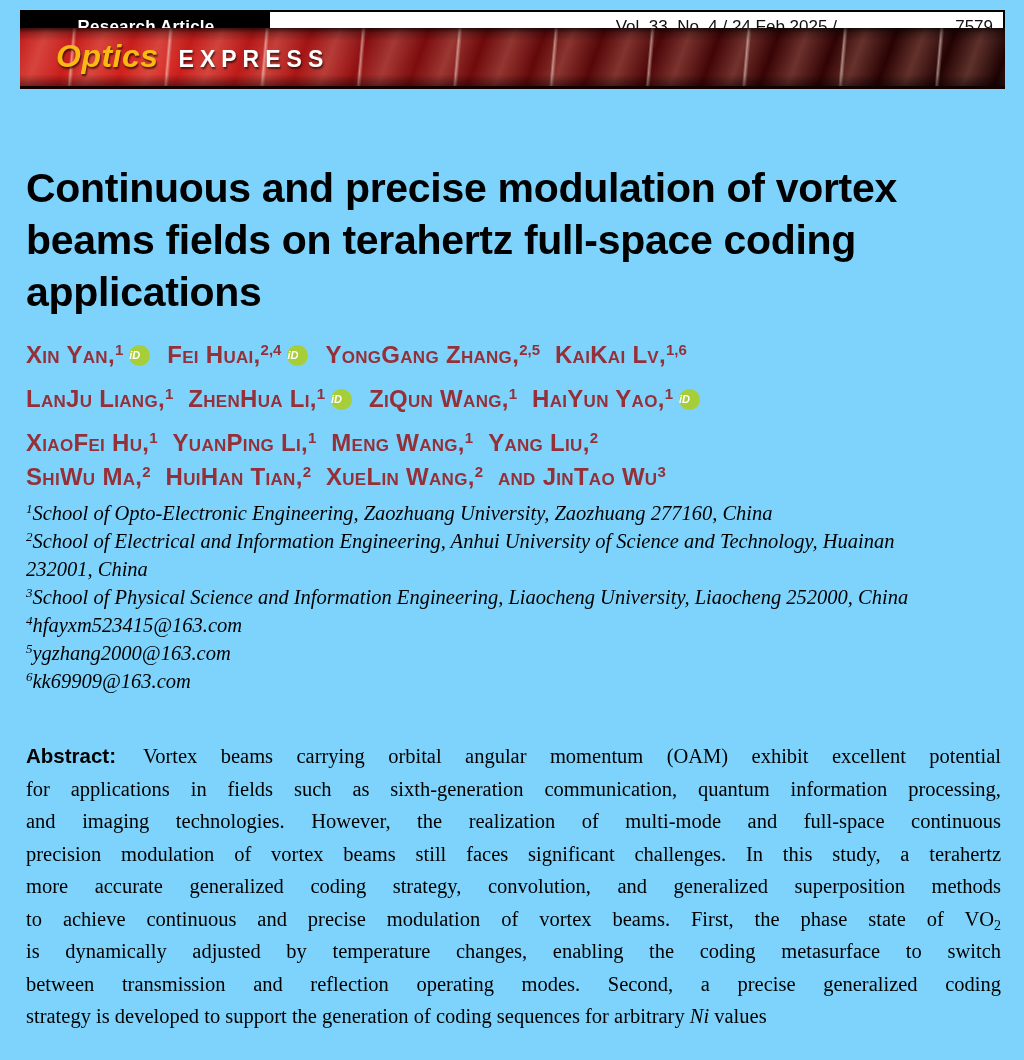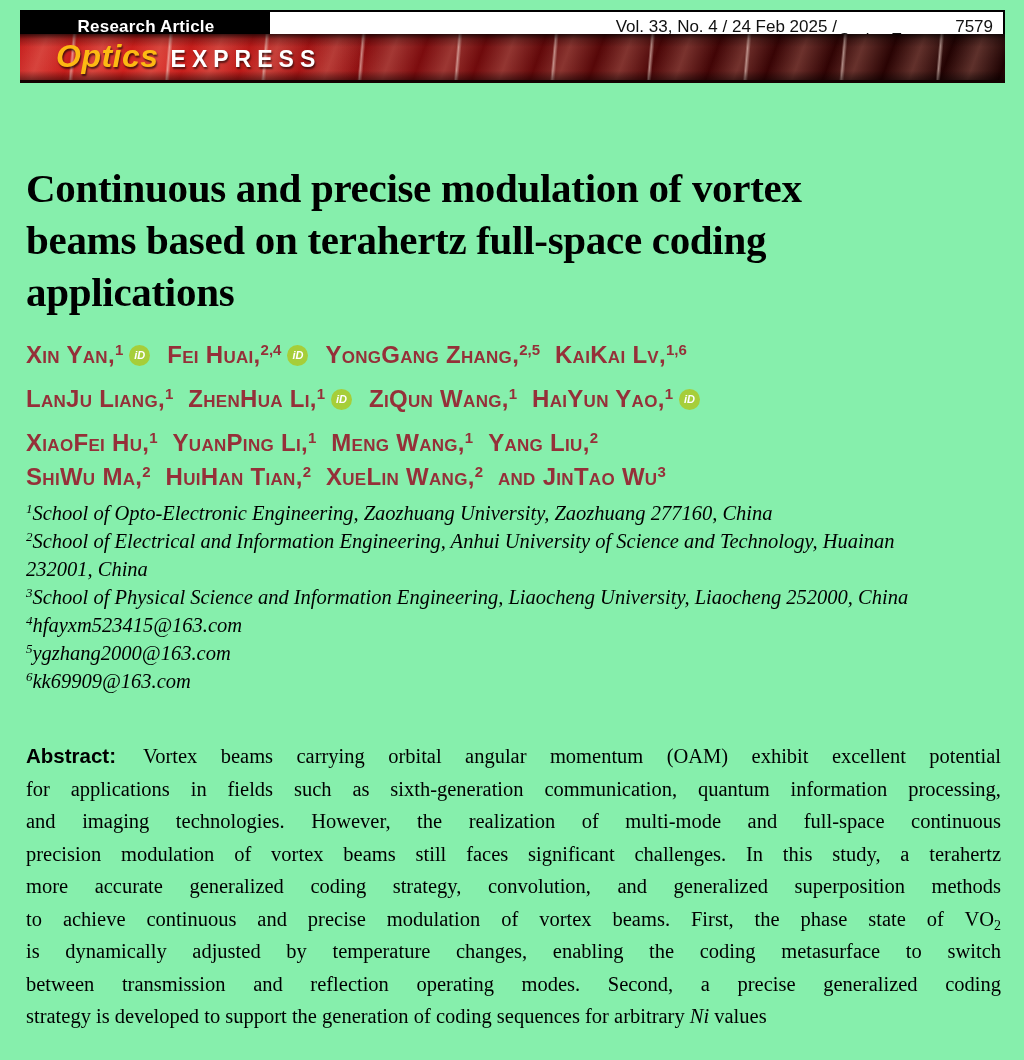--- a/index.html
+++ b/index.html
@@ -7,83 +7,84 @@
     --orcid-green:#a6ce39;
     --logo-yellow:#fdb913;
     --banner-red:#b51517;
   }
   *{box-sizing:border-box;}
   html,body{margin:0;padding:0;background:#ffffff;}
   body{
     width:1024px;height:1060px;overflow:hidden;position:relative;
     font-family:"Liberation Sans",sans-serif;color:#000;
   }
-  .page{position:relative;width:1024px;height:1060px;background:#86efac;}
+  .page{position:relative;width:1024px;height:1060px;background:#7dd3fc;}
 
   
   .topbar{
     position:absolute;left:20px;top:10px;width:985px;height:33px;
     display:flex;align-items:stretch;border:2px solid #000;background:#fff;
   }
   .badge{
     width:248px;background:#000;color:#fff;display:flex;align-items:center;justify-content:center;
     font-weight:bold;font-size:17px;letter-spacing:0.2px;
   }
   .volinfo{
     flex:1;display:flex;align-items:center;justify-content:flex-end;
     font-size:17px;color:#111;padding-right:10px;white-space:nowrap;
   }
   .volinfo .journal{font-style:italic;margin-top:26px;}
   .volinfo .pageno{margin-left:4px;}
 
   
   .banner{
-    position:absolute;left:20px;top:34px;width:985px;height:49px;overflow:hidden;
+    position:absolute;left:20px;top:28px;width:985px;height:61px;overflow:hidden;
     border-bottom:3px solid #140101;
     background:
       linear-gradient(to bottom, rgba(0,0,0,0.7) 0px, rgba(0,0,0,0.25) 5px, rgba(0,0,0,0) 13px),
       linear-gradient(to bottom, rgba(0,0,0,0) 80%, rgba(0,0,0,0.45) 100%),
       repeating-linear-gradient(95deg, rgba(255,255,255,0) 0px, rgba(255,255,255,0) 52px, rgba(255,228,218,0.55) 54px, rgba(255,255,255,0) 57px, rgba(255,255,255,0) 96px),
       repeating-linear-gradient(110deg, rgba(255,255,255,0) 0px, rgba(255,170,150,0.28) 26px, rgba(255,255,255,0) 55px),
       radial-gradient(ellipse 340px 90px at 12% 62%, rgba(215,35,30,0.95), rgba(215,35,30,0) 72%),
       linear-gradient(to right, #b51517 0%, #a31113 20%, #7d0c0e 40%, #570708 58%, #3b0405 74%, #2a0303 87%, #1d0202 100%);
   }
   .logo{
     position:absolute;left:36px;top:50%;transform:translateY(-52%);
     display:flex;align-items:baseline;white-space:nowrap;
   }
   .logo .optics{
     font-size:32px;font-weight:bold;font-style:italic;color:var(--logo-yellow);
     text-shadow:1px 2px 2px rgba(0,0,0,0.65);letter-spacing:0.5px;
   }
   .logo .express{
     font-size:23px;font-weight:bold;color:#ffffff;letter-spacing:6px;margin-left:12px;
     text-shadow:1px 2px 2px rgba(0,0,0,0.6);
+    padding-left:8px;
   }
 
   
   .title{
     position:absolute;left:26px;top:162px;width:978px;margin:0;
     font-size:41px;line-height:52px;font-weight:bold;color:#000;letter-spacing:-0.3px;
-    font-family:Liberation Serif, serif;
+    font-family:Liberation Sans, sans-serif;
   }
 
   
   .authors{
     position:absolute;left:26px;top:338px;width:990px;
     font-size:24px;line-height:34px;font-weight:bold;color:var(--author-maroon);
     white-space:nowrap;letter-spacing:0.3px;
   }
   .authors .sc{font-variant:small-caps;}
   .authors .author{margin-right:8px;}
   .authors sup{font-size:15px;line-height:0;vertical-align:8px;letter-spacing:0;}
   .orcid{
     display:inline-block;width:21px;height:21px;border-radius:50%;
     background:var(--orcid-green);color:#fff;font-size:11px;font-weight:bold;font-style:italic;
-    text-align:center;line-height:21px;vertical-align:4px;margin:0 2px 16px 6px;letter-spacing:0;
+    text-align:left;line-height:21px;vertical-align:4px;margin:0 2px 16px 6px;letter-spacing:0;
   }
   .author-connector{margin-right:0;}
 
   
   .affils{
     position:absolute;left:26px;top:499px;width:1000px;
     font-family:"Liberation Serif",serif;font-style:italic;
     font-size:20.5px;line-height:28px;color:#000;
   }
   .affil{white-space:nowrap;}
@@ -118,21 +119,21 @@
 
   <div class="banner">
     <div class="logo">
       <span class="optics">Optics</span>
       <span class="express">EXPRESS</span>
     </div>
   </div>
 
   <h1 class="title">
       <div>Continuous and precise modulation of vortex</div>
-      <div>beams based on terahertz full-space coding</div>
+      <div>beams fields on terahertz full-space coding</div>
       <div>applications</div>
     </h1>
 
   <div class="authors"><span class="author"><span class="sc">Xin Yan</span>,<sup>1</sup><span class="orcid">iD</span></span> <span class="author"><span class="sc">Fei Huai</span>,<sup>2,4</sup><span class="orcid">iD</span></span> <span class="author"><span class="sc">YongGang Zhang</span>,<sup>2,5</sup></span> <span class="author"><span class="sc">KaiKai Lv</span>,<sup>1,6</sup></span> <br><span class="author"><span class="sc">LanJu Liang</span>,<sup>1</sup></span> <span class="author"><span class="sc">ZhenHua Li</span>,<sup>1</sup><span class="orcid">iD</span></span> <span class="author"><span class="sc">ZiQun Wang</span>,<sup>1</sup></span> <span class="author"><span class="sc">HaiYun Yao</span>,<sup>1</sup><span class="orcid">iD</span></span> <br><span class="author"><span class="sc">XiaoFei Hu</span>,<sup>1</sup></span> <span class="author"><span class="sc">YuanPing Li</span>,<sup>1</sup></span> <span class="author"><span class="sc">Meng Wang</span>,<sup>1</sup></span> <span class="author"><span class="sc">Yang Liu</span>,<sup>2</sup></span> <br><span class="author"><span class="sc">ShiWu Ma</span>,<sup>2</sup></span> <span class="author"><span class="sc">HuiHan Tian</span>,<sup>2</sup></span> <span class="author"><span class="sc">XueLin Wang</span>,<sup>2</sup></span> <span class="author-connector sc">and</span> <span class="author"><span class="sc">JinTao Wu</span><sup>3</sup></span> </div>
 
   <div class="affils">
       <div class="affil"><sup>1</sup>School of Opto-Electronic Engineering, Zaozhuang University, Zaozhuang 277160, China</div>
       <div class="affil"><sup>2</sup>School of Electrical and Information Engineering, Anhui University of Science and Technology, Huainan<br><span class="cont">232001, China</span></div>
       <div class="affil"><sup>3</sup>School of Physical Science and Information Engineering, Liaocheng University, Liaocheng 252000, China</div>
       <div class="affil"><sup>4</sup>hfayxm523415@163.com</div>

